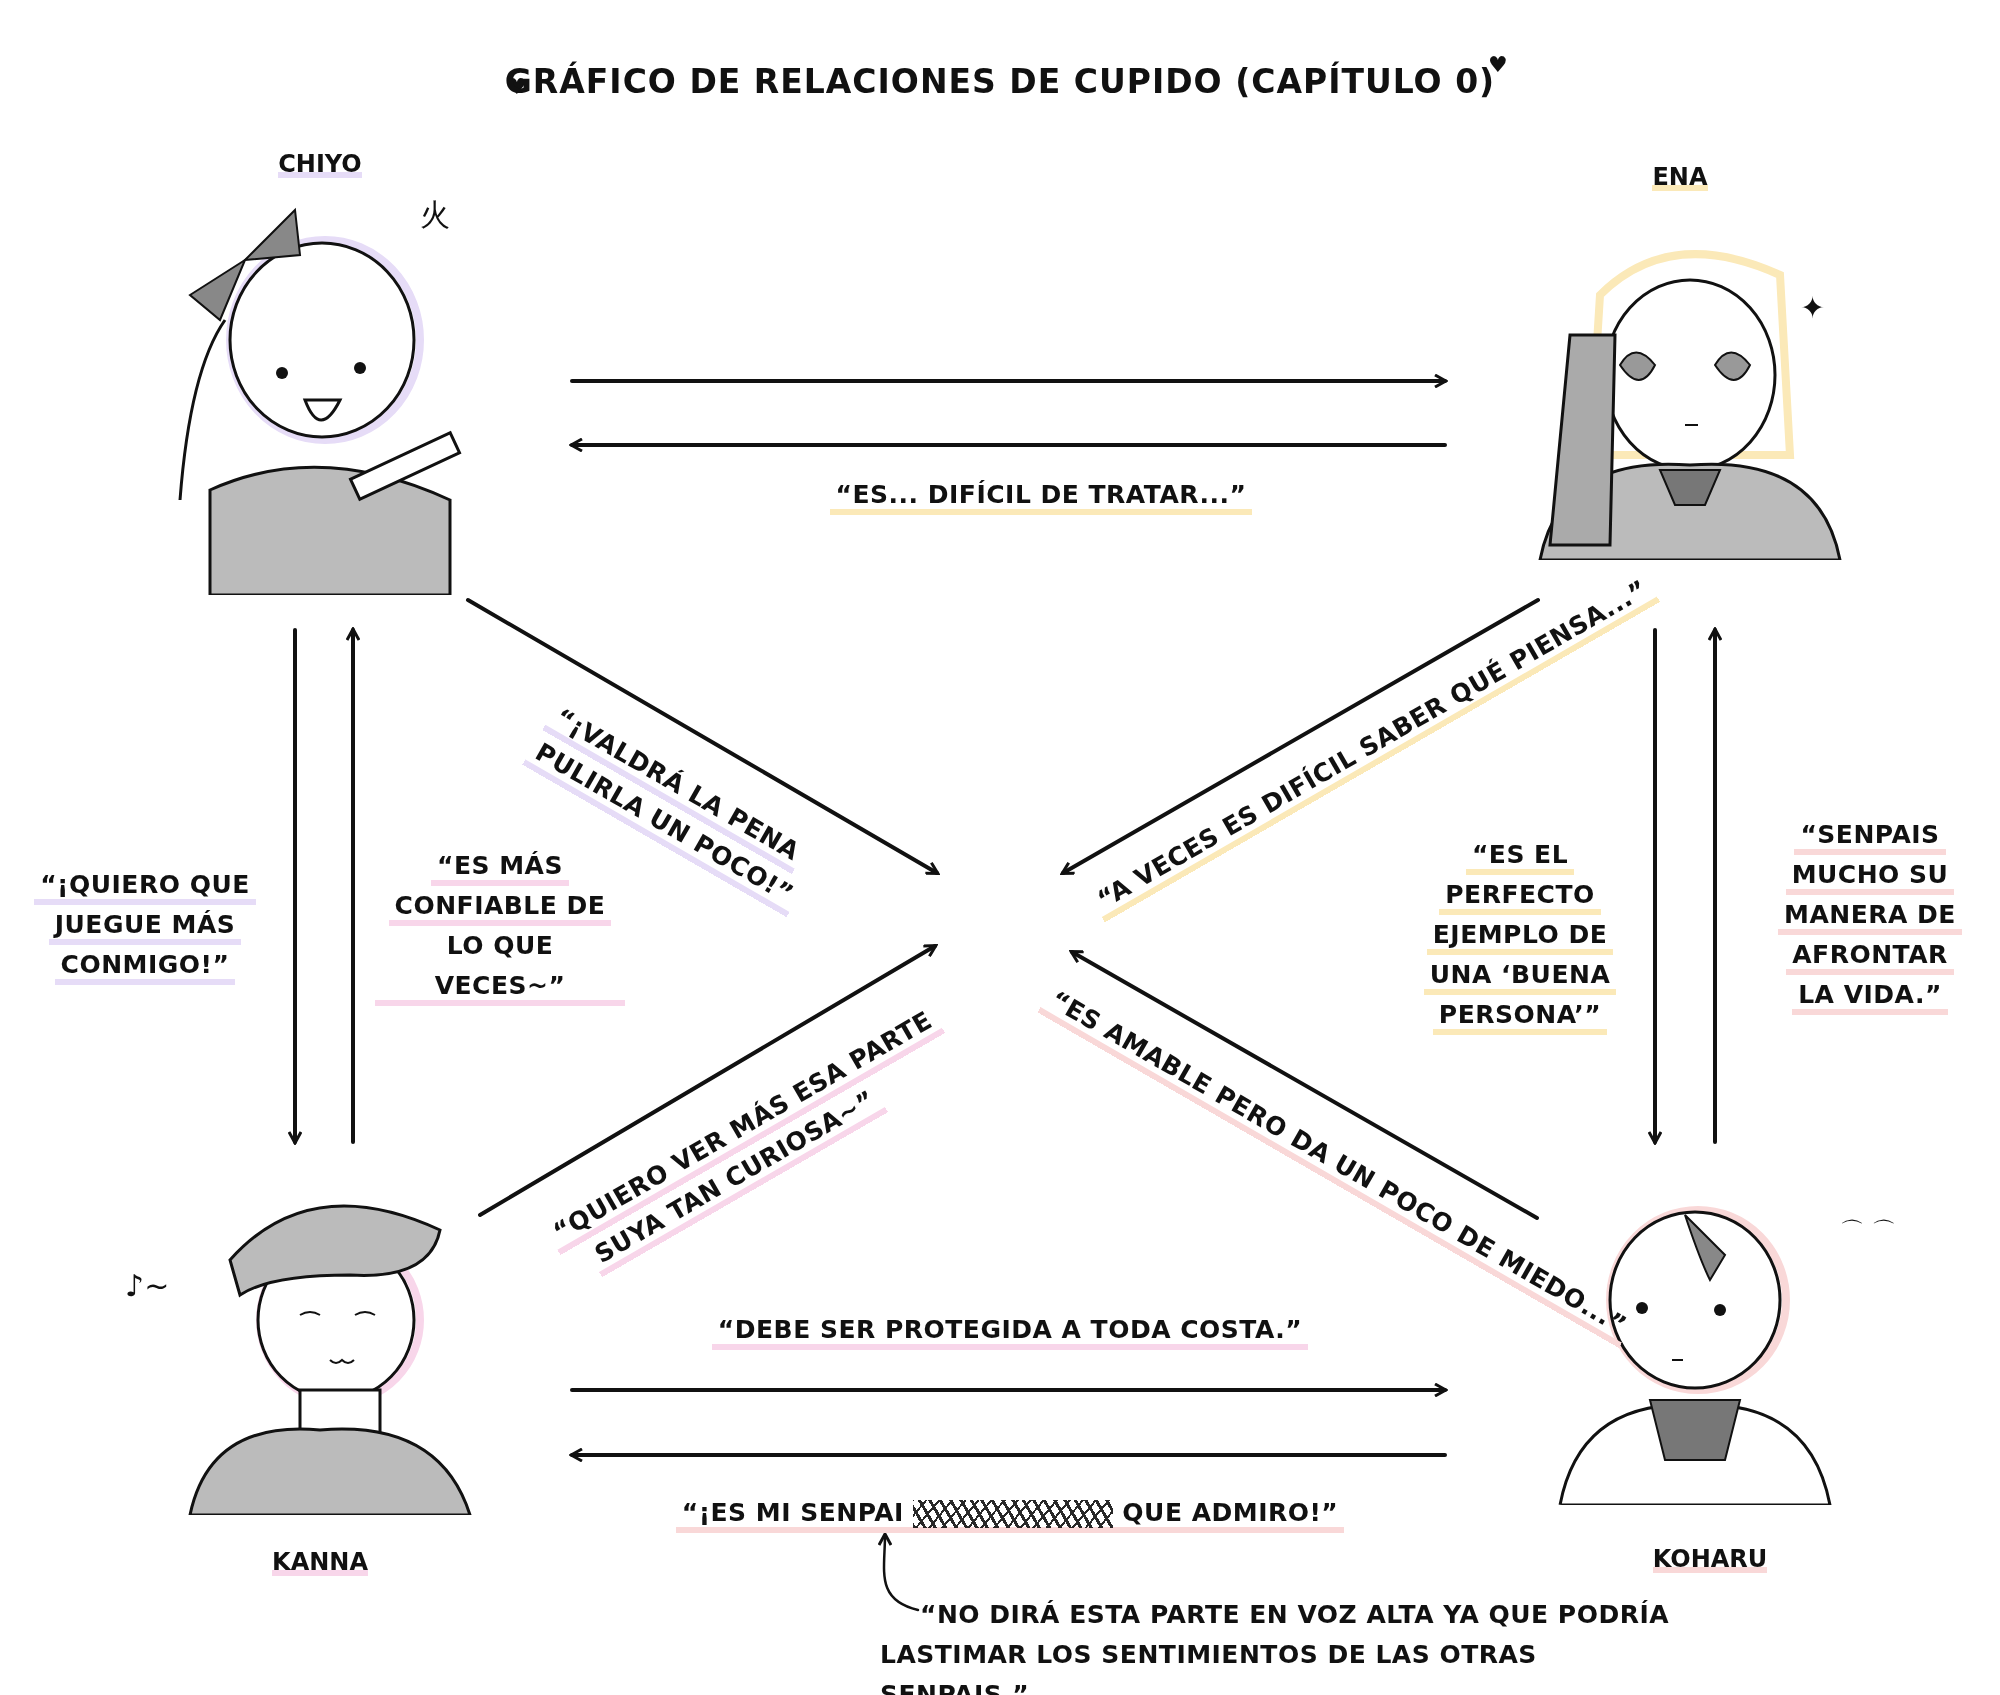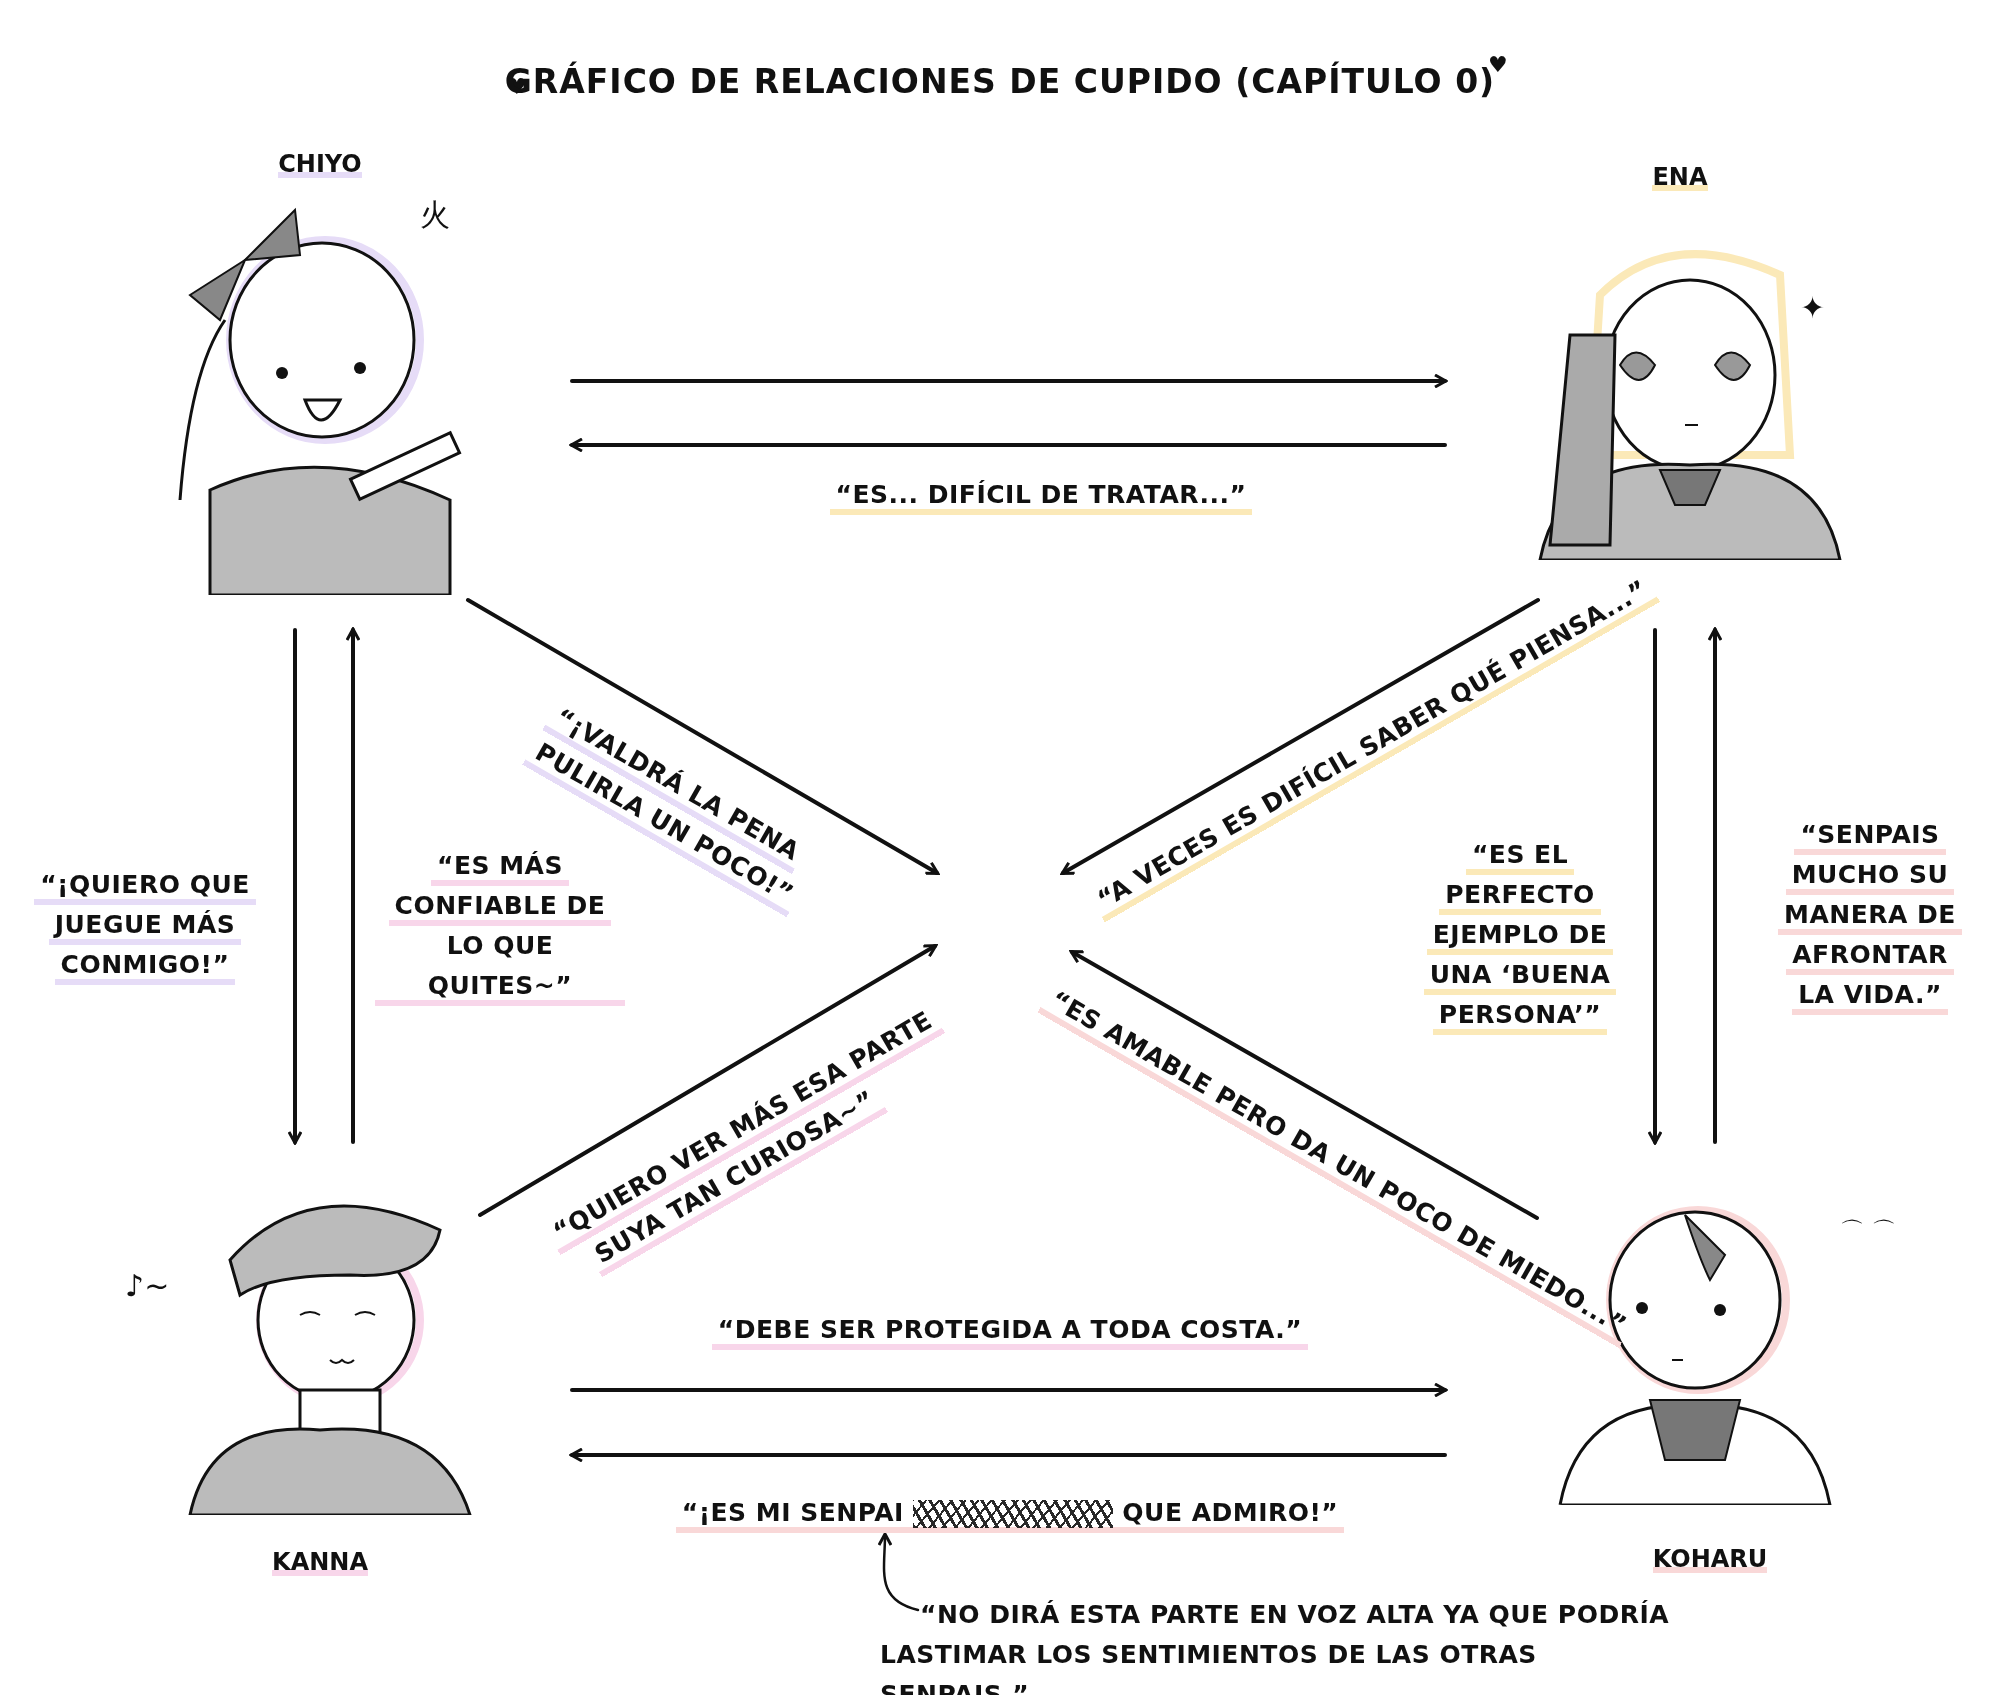--- a/index.html
+++ b/index.html
@@ -137,21 +137,21 @@
 </div>
 
 <div class="abs quote" style="left:20px;top:865px;width:250px;">
   <span class="line u-purple">“¡QUIERO QUE</span><br>
   <span class="line u-purple">JUEGUE MÁS</span><br>
   <span class="line u-purple">CONMIGO!”</span>
 </div>
 <div class="abs quote" style="left:375px;top:816px;width:250px;margin-top:30px;">
   <span class="line u-pink">“ES MÁS</span><br>
   <span class="line u-pink">CONFIABLE DE</span><br>
-  <span class="line u-pink">LO QUE QUITES~”</span>
+  <span class="line u-pink">LO QUE VECES~”</span>
 </div>
 
 <div class="abs quote" style="left:1405px;top:835px;width:230px;">
   <span class="line u-yellow">“ES EL</span><br>
   <span class="line u-yellow">PERFECTO</span><br>
   <span class="line u-yellow">EJEMPLO DE</span><br>
   <span class="line u-yellow">UNA ‘BUENA</span><br>
   <span class="line u-yellow">PERSONA’”</span>
 </div>
 <div class="abs quote" style="left:1760px;top:815px;width:220px;">

